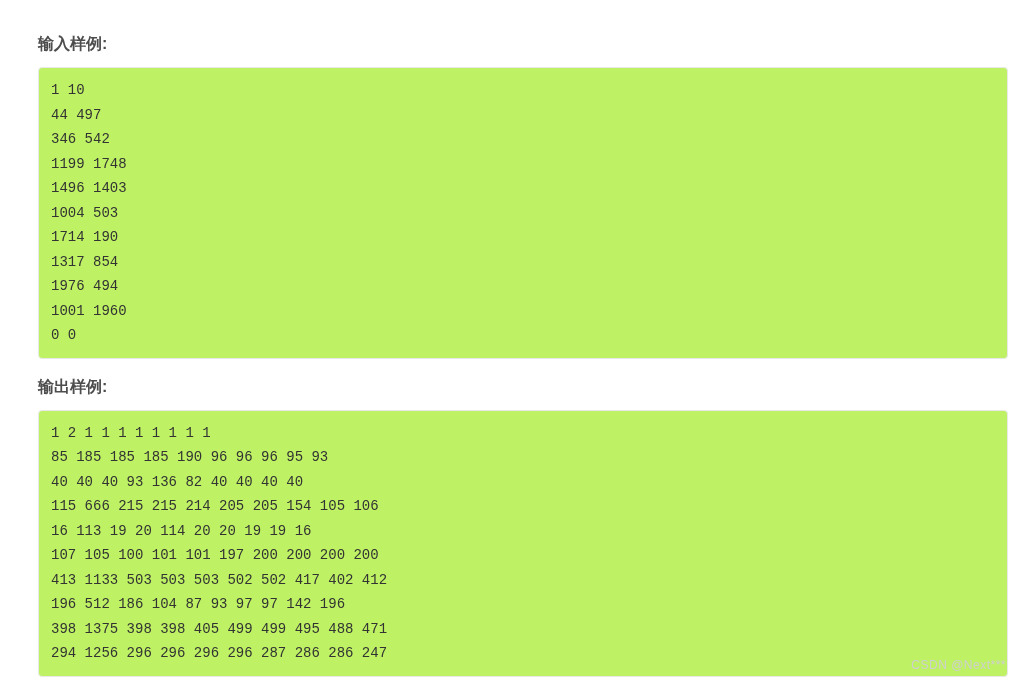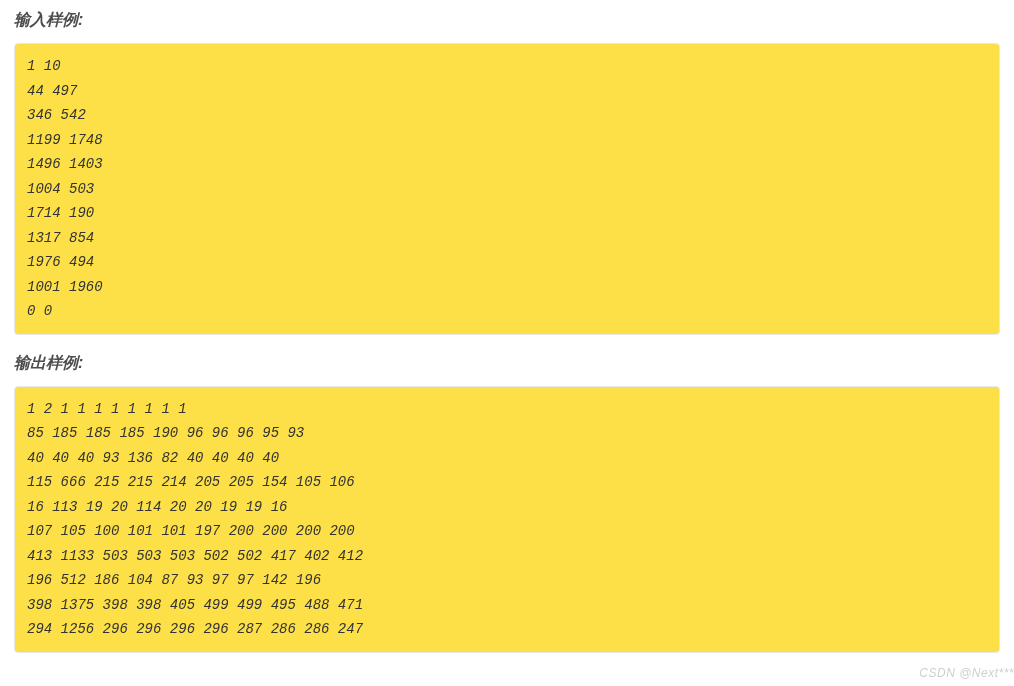--- a/index.html
+++ b/index.html
@@ -1,35 +1,34 @@
 <!DOCTYPE html>
 <html><head>
   <meta charset="utf-8">
   <style>
     * {
-      margin: 0;
+      margin: 8px;
       padding: 0;
       box-sizing: border-box;
-      font-style: italic;
     }
     body {
       font-family: "Microsoft YaHei", "PingFang SC", "Helvetica Neue", Arial, sans-serif;
       background: #ffffff;
       padding: 10px 14px;
       width: 1014px;
       color: #333333;
     }
     .section-heading {
       font-size: 16px;
       font-weight: bold;
       color: #4d4d4d;
       margin-bottom: 12px;
     }
     .code-block {
-      background: #fde047;
+      background: #bef264;
       border: 1px solid #e8e8e8;
       border-radius: 4px;
       padding: 10px 12px;
       font-family: Consolas, "Courier New", monospace;
       font-size: 14px;
       line-height: 1.75;
       color: #333333;
       white-space: pre;
       margin-bottom: 18px;
       overflow-x: auto;

